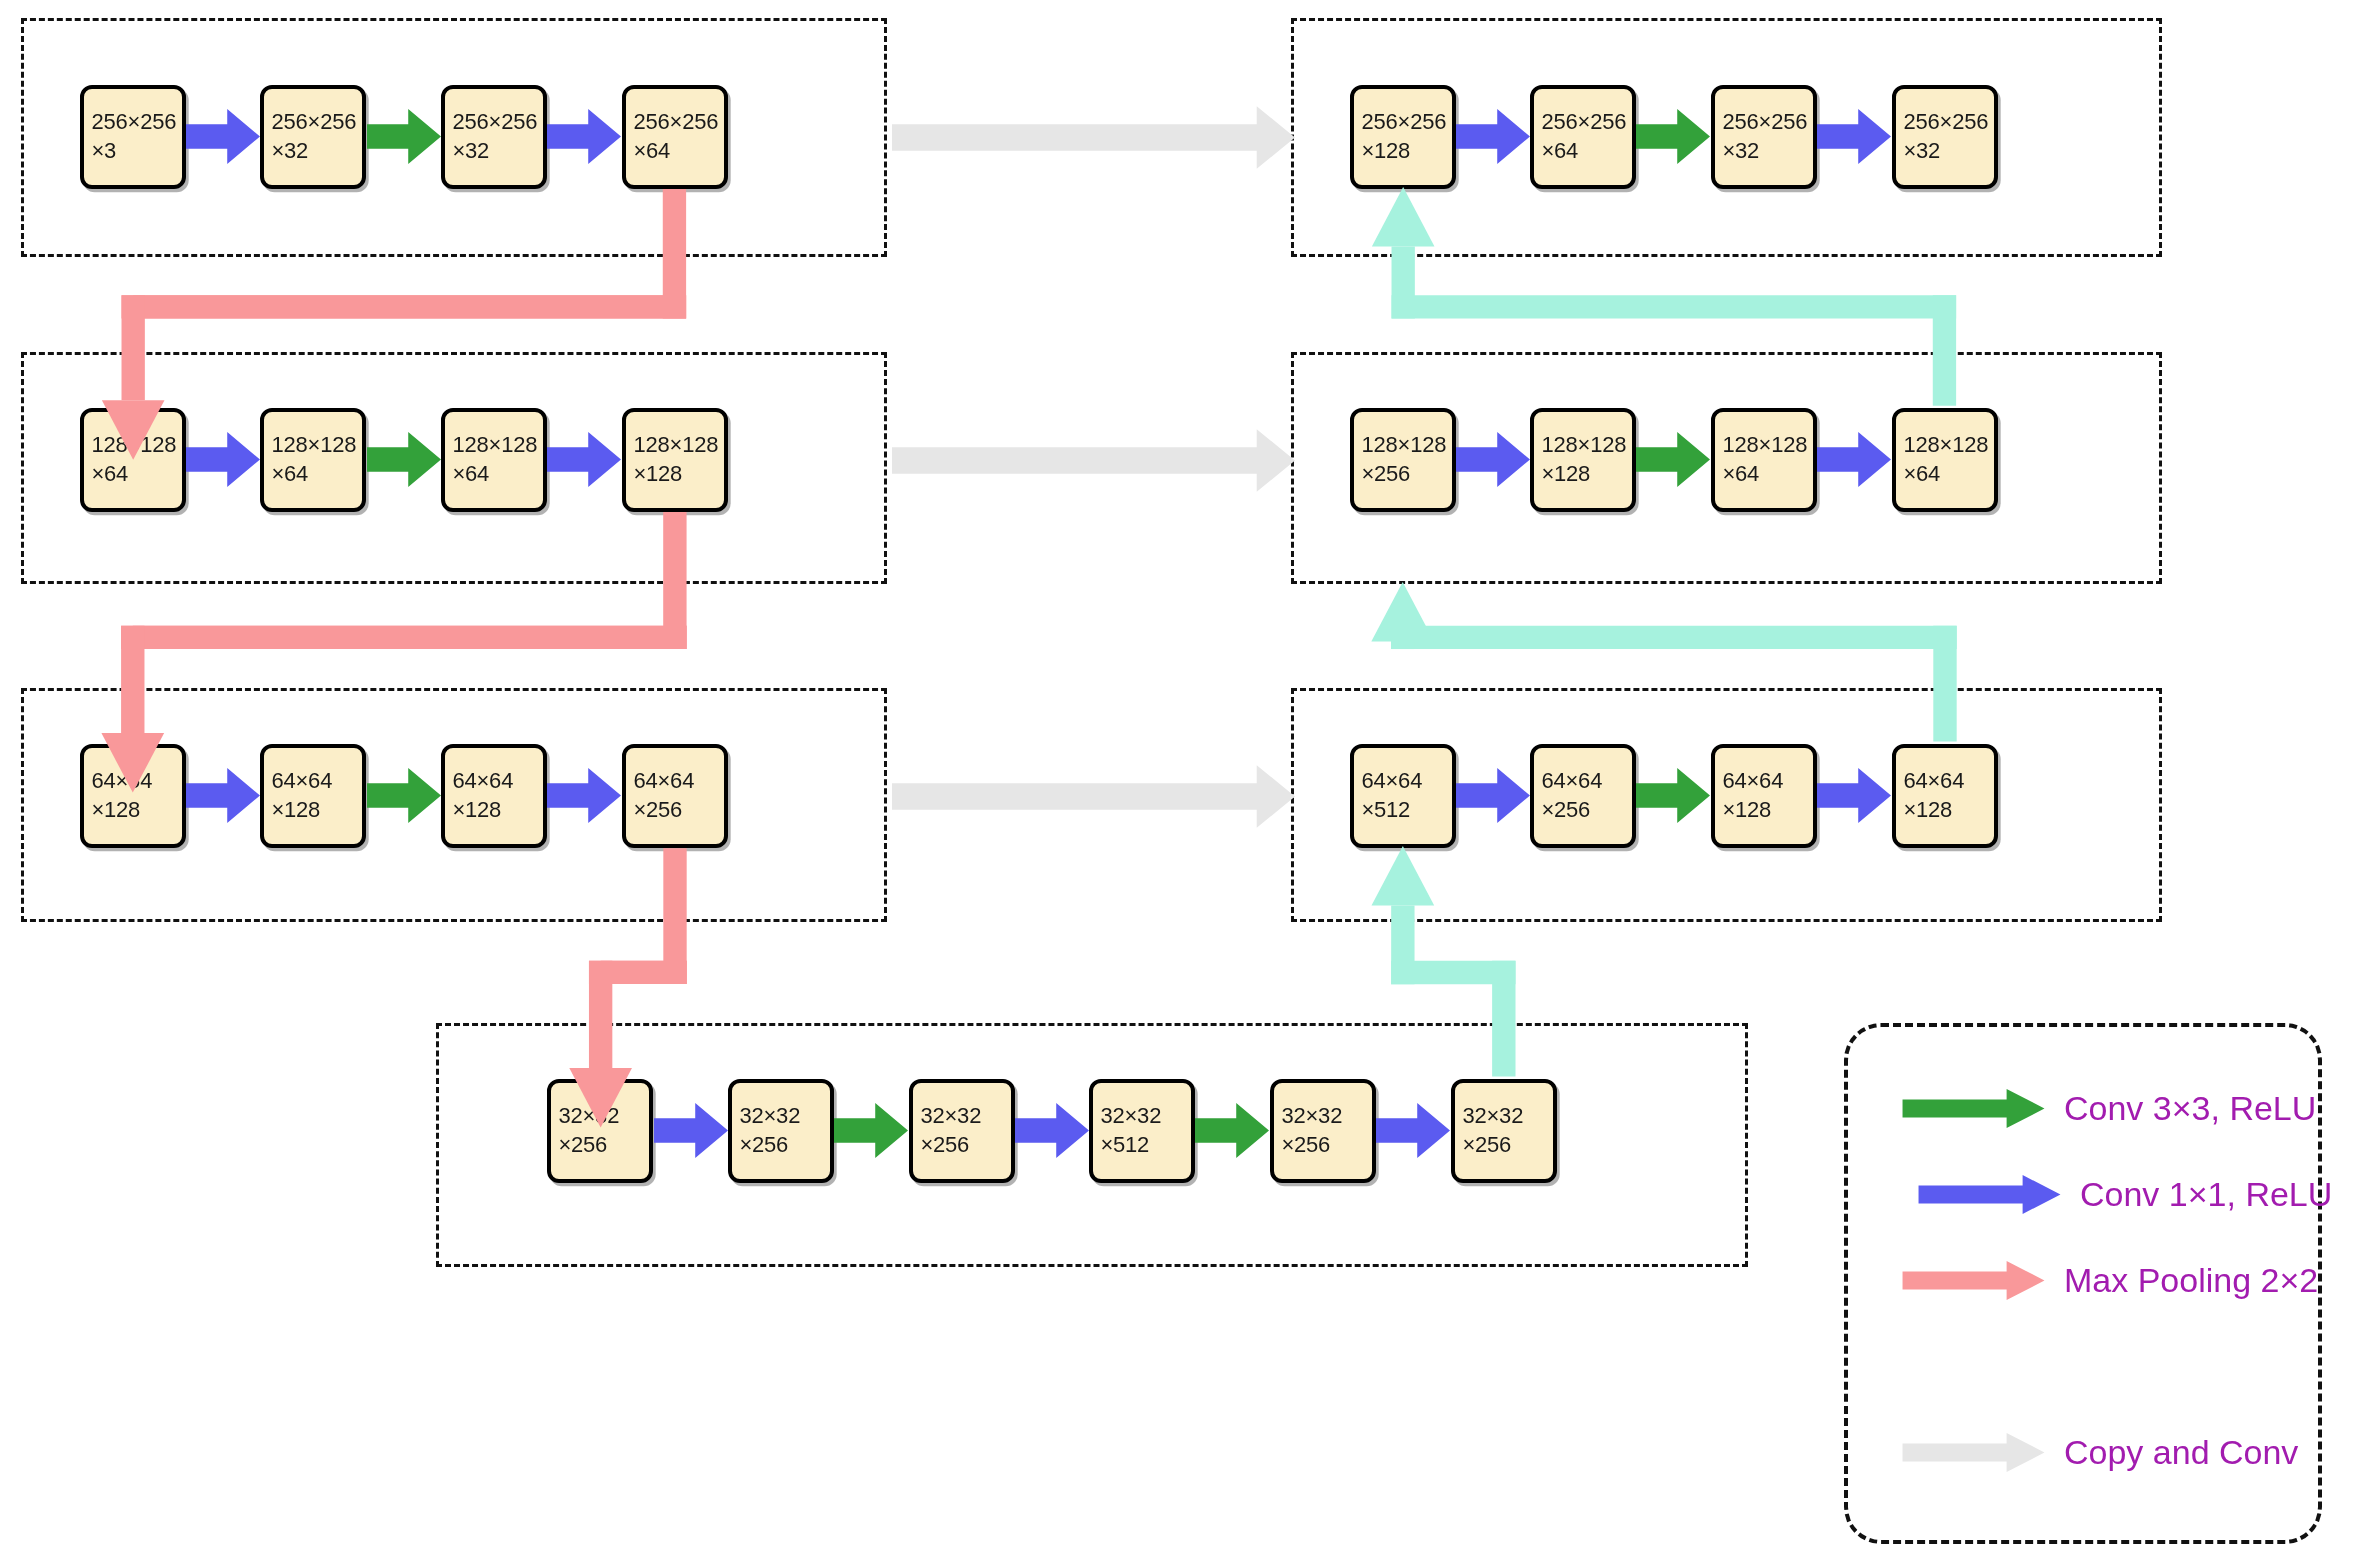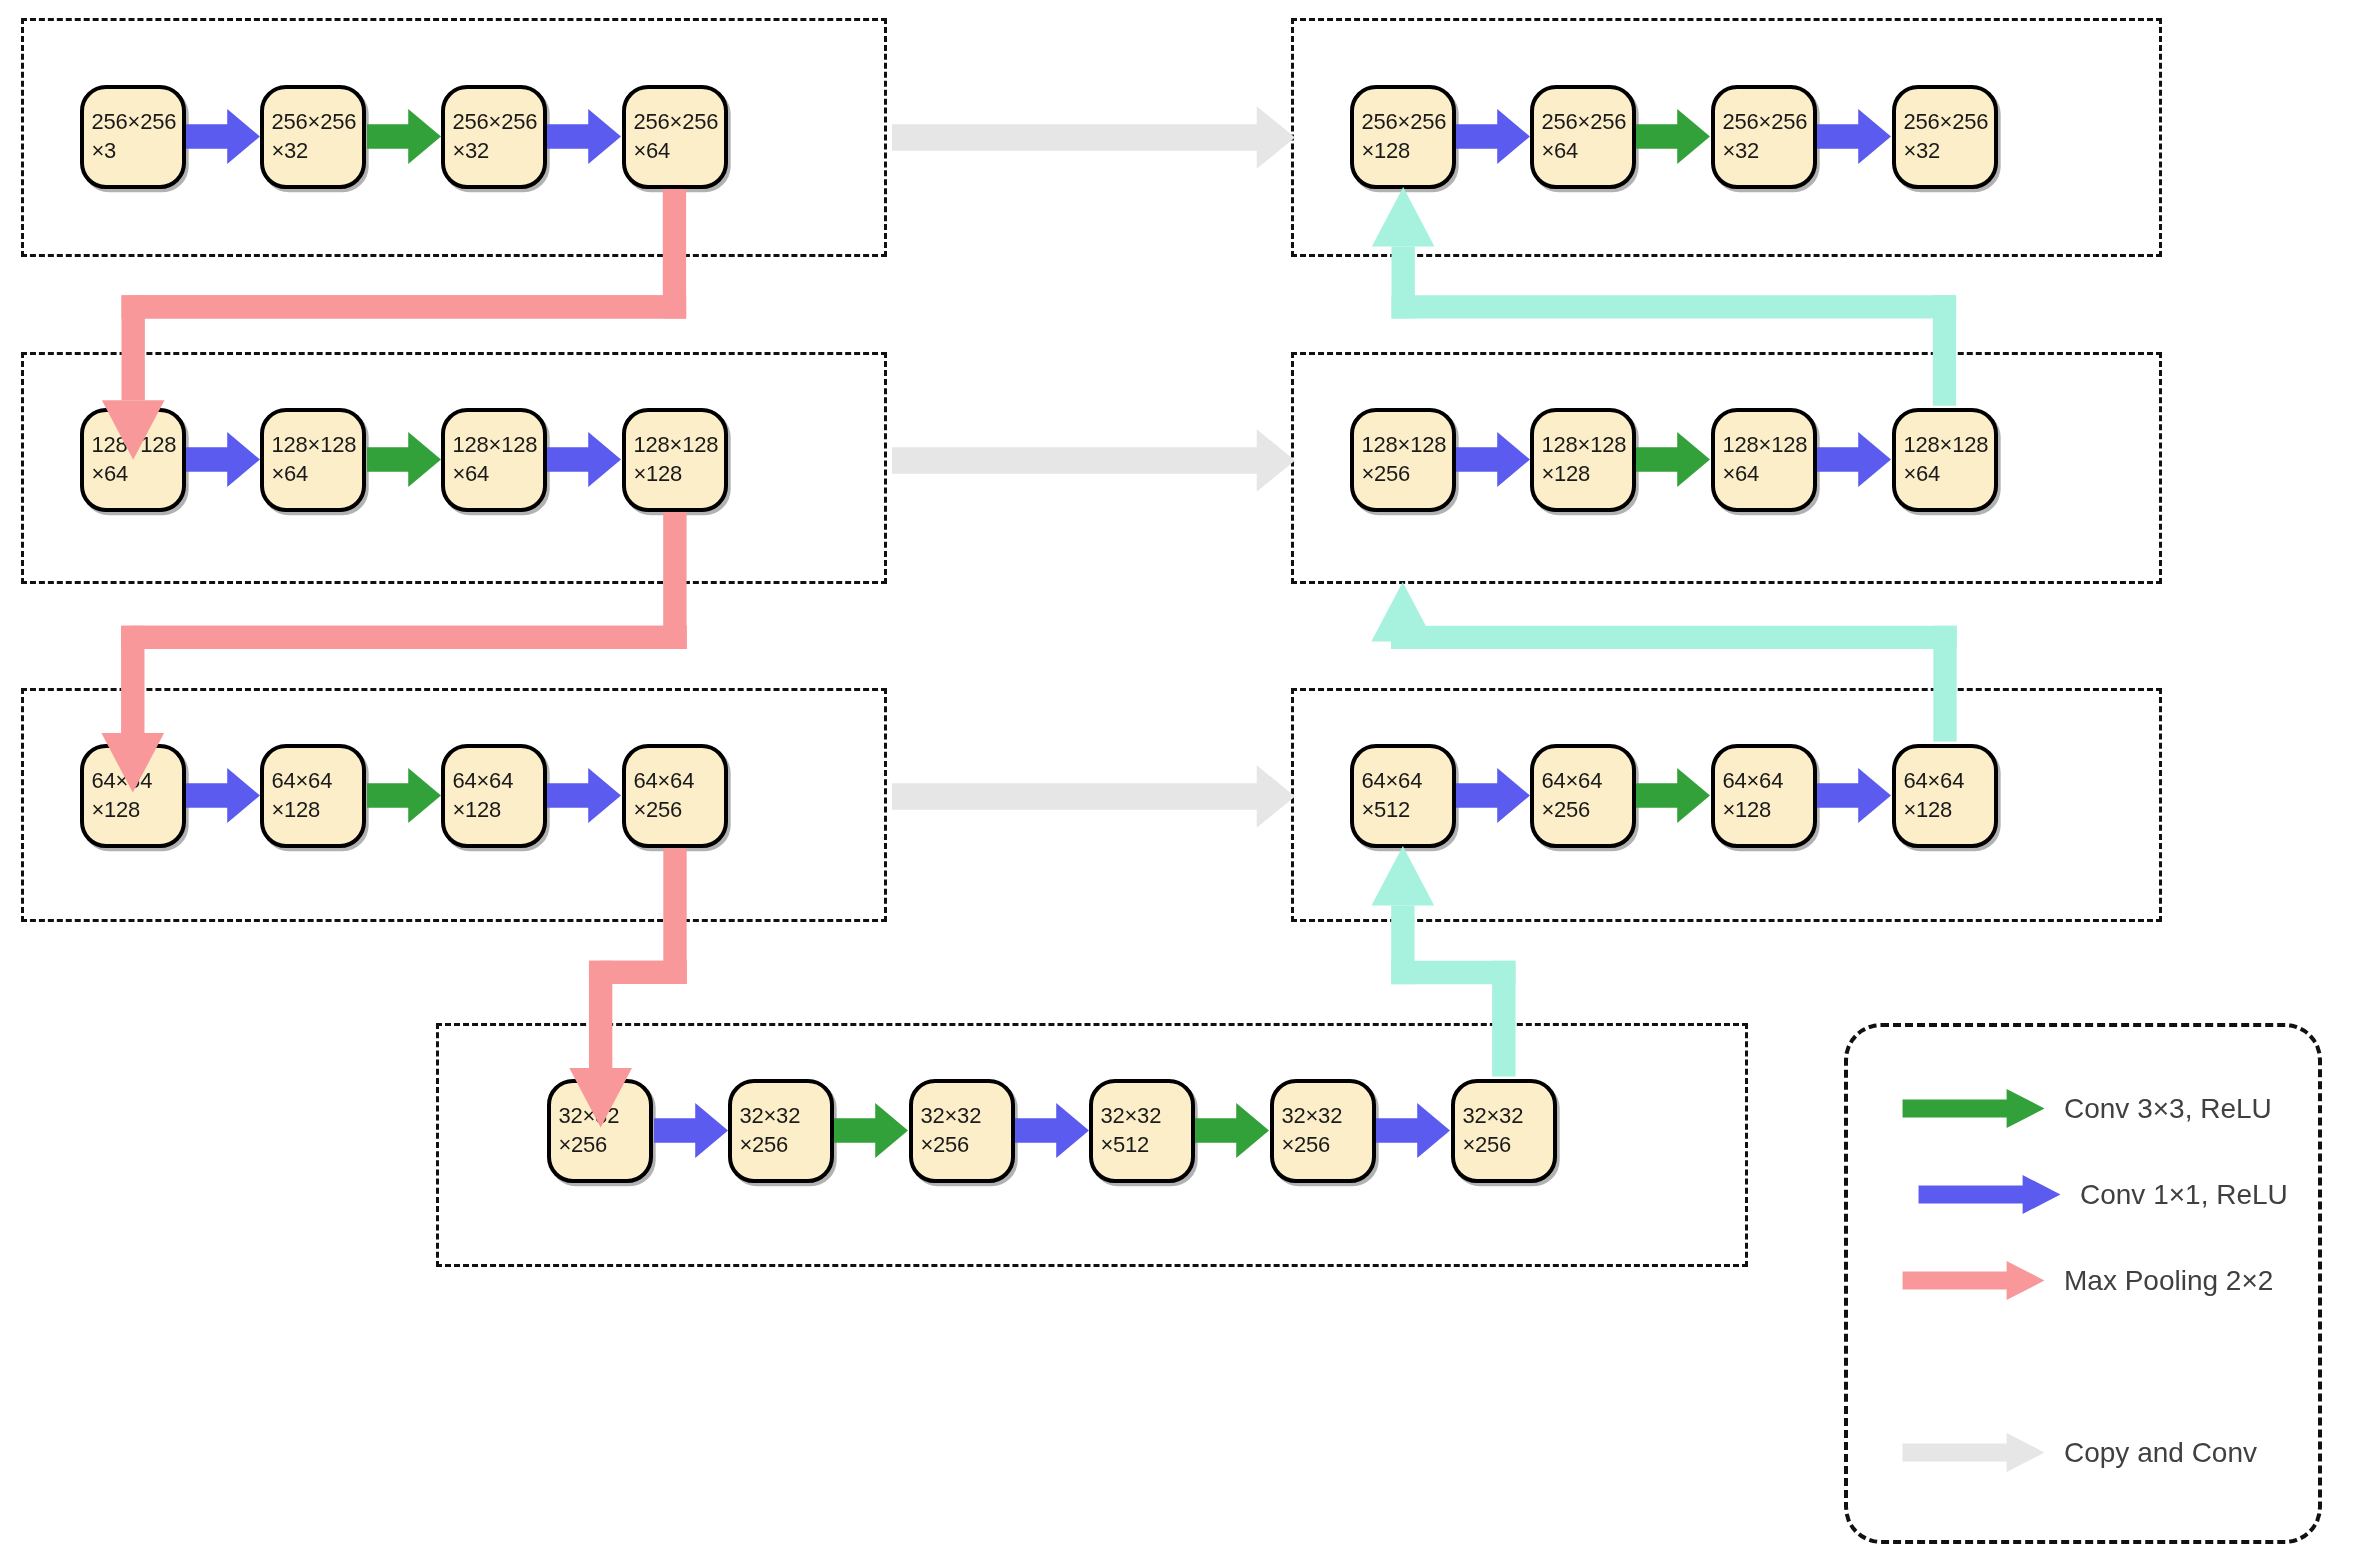--- a/index.html
+++ b/index.html
@@ -21,21 +21,21 @@
     border:4.8px dashed #111111;
     border-radius:37px;
     box-sizing:border-box;
     background:transparent;
   }
   .node{
     position:absolute;
     box-sizing:border-box;
     background:#fbeec9;
     border:4.8px solid #000000;
-    border-radius:26px;
+    border-radius:12px;
     display:flex;
     flex-direction:column;
     justify-content:center;
     align-items:flex-start;
     padding:0 7.4px;
     box-shadow:2.7px 3.2px 0 rgba(0,0,0,0.30);
   }
   .node span{
     display:block;
     color:#1a1a1a;
@@ -44,22 +44,22 @@
     letter-spacing:-0.2px;
     white-space:nowrap;
   }
   .conn{position:absolute;pointer-events:none;}
   .legend-row{
     position:absolute;
     display:flex;
     align-items:center;
   }
   .legend-label{
-    font-size:28px;
-    color:#404040;
+    font-size:34px;
+    color:#a21caf;
     white-space:nowrap;
     margin-left:19px;
   }
   .legend-arrow{display:block;}
 </style>
 </head>
 <body>
 
 <div id="stage">
     <div class="group-box" style="left: 21px; top: 17.5px; width: 866px; height: 239px;"></div>

